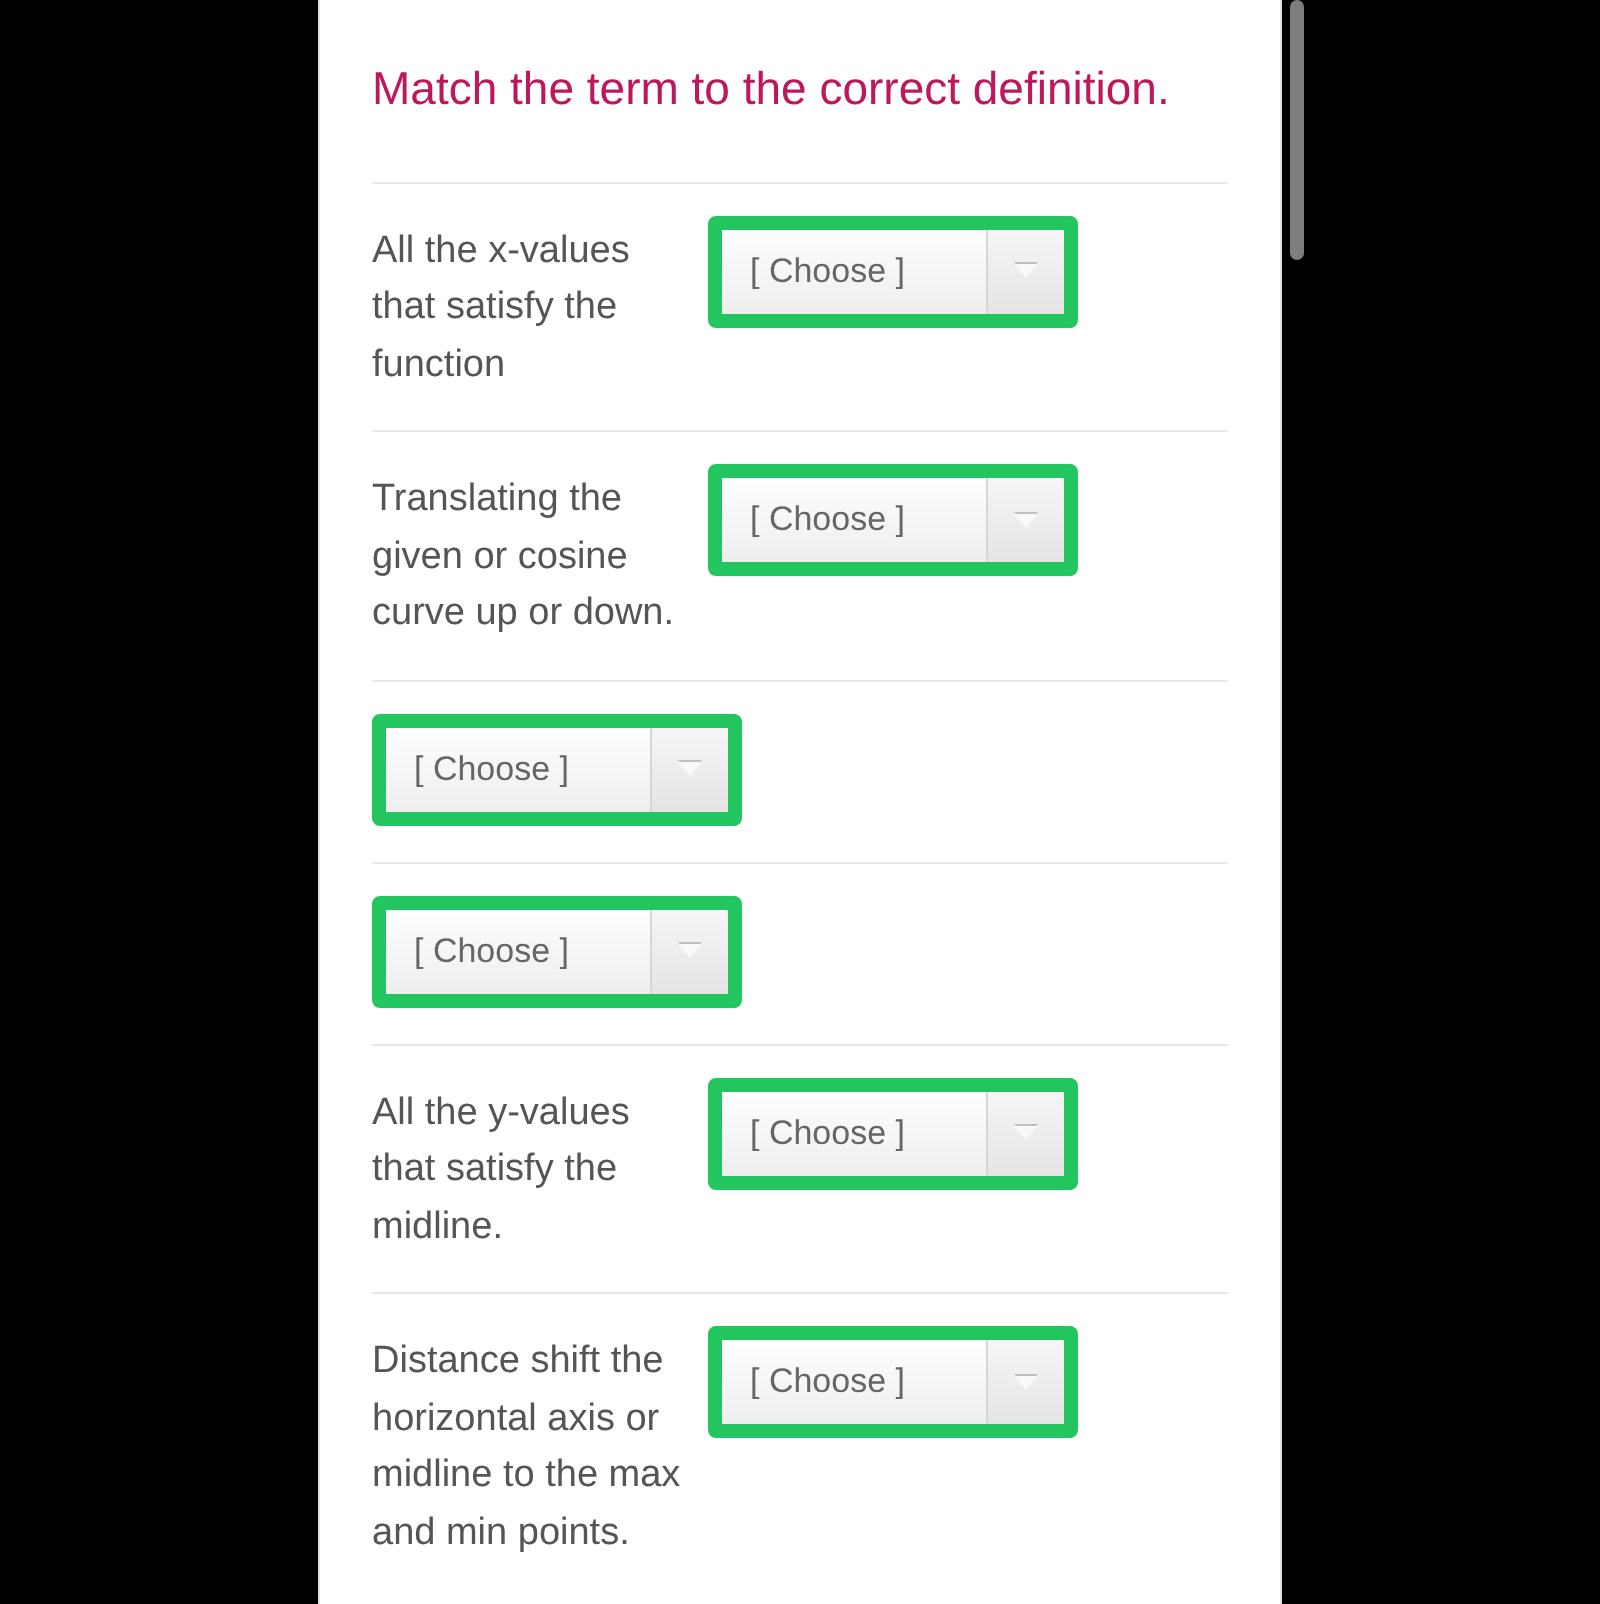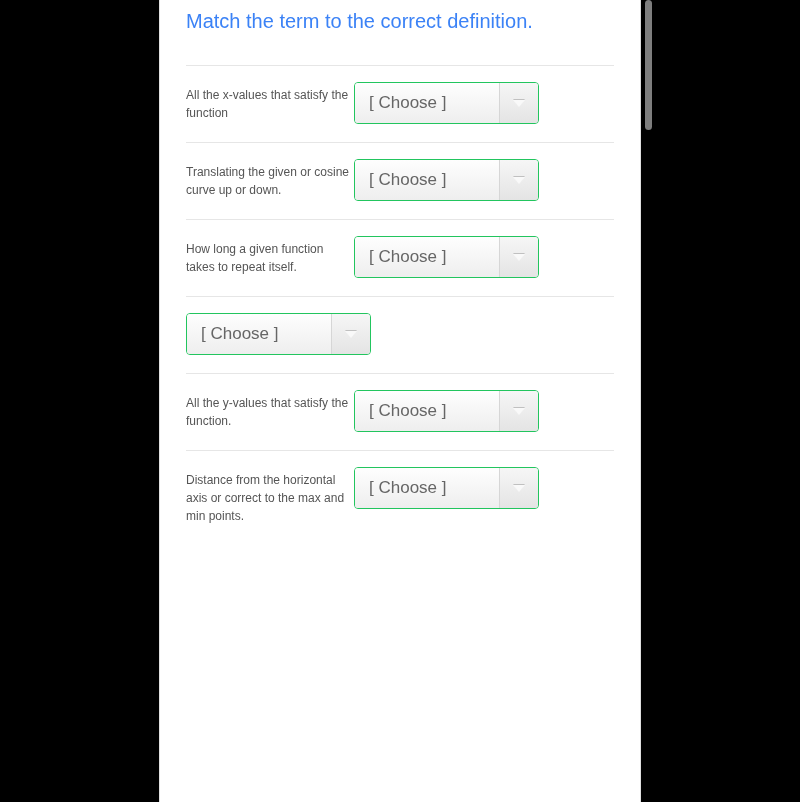--- a/index.html
+++ b/index.html
@@ -24,46 +24,46 @@
       top: 0;
       width: 7px;
       height: 130px;
       background: #7e7e7e;
       border-radius: 4px;
     }
     .content {
       padding: 0 26px;
     }
     .question-title {
-      font-size: 20px;
+      font-size: 23px;
       font-weight: 400;
-      color: #3b82f6;
+      color: #be185d;
       line-height: 1.55;
-      padding-top: 6px;
+      padding-top: 27px;
       padding-bottom: 28px;
     }
     .row {
       display: flex;
       align-items: flex-start;
       padding: 16px 0 18px 0;
       border-top: 1px solid #e6e6e6;
     }
     .definition {
       width: 168px;
-      font-size: 12px;
+      font-size: 19px;
       color: #555;
       line-height: 1.5;
       padding-right: 4px;
       padding-top: 4px;
     }
     .dropdown {
       display: flex;
       width: 185px;
-      height: 42px;
-      border: 1px solid #22c55e;
+      height: 56px;
+      border: 7px solid #22c55e;
       border-radius: 4px;
       overflow: hidden;
       background: #f6f6f6;
       flex-shrink: 0;
       cursor: pointer;
     }
     .dropdown-label-area {
       flex: 1;
       display: flex;
       align-items: center;
@@ -112,50 +112,49 @@
       <div class="definition">Translating the given or cosine curve up or down.</div>
       <div class="dropdown">
         <div class="dropdown-label-area">[ Choose ]</div>
         <div class="dropdown-caret-area">
             <div class="caret-down"></div>
           </div>
       </div>
     </div>
 
     <div class="row">
-      <div class="definition">How long a given function takes to repeat itself.</div>
       <div class="dropdown">
         <div class="dropdown-label-area">[ Choose ]</div>
         <div class="dropdown-caret-area">
             <div class="caret-down"></div>
           </div>
       </div>
     </div>
 
     <div class="row">
       <div class="dropdown">
         <div class="dropdown-label-area">[ Choose ]</div>
         <div class="dropdown-caret-area">
             <div class="caret-down"></div>
           </div>
       </div>
     </div>
 
     <div class="row">
-      <div class="definition">All the y-values that satisfy the function.</div>
+      <div class="definition">All the y-values that satisfy the midline.</div>
       <div class="dropdown">
         <div class="dropdown-label-area">[ Choose ]</div>
         <div class="dropdown-caret-area">
             <div class="caret-down"></div>
           </div>
       </div>
     </div>
 
     <div class="row">
-      <div class="definition">Distance from the horizontal axis or correct to the max and min points.</div>
+      <div class="definition">Distance shift the horizontal axis or midline to the max and min points.</div>
       <div class="dropdown">
         <div class="dropdown-label-area">[ Choose ]</div>
         <div class="dropdown-caret-area">
             <div class="caret-down"></div>
           </div>
       </div>
     </div>
 
   </div>
 </div>

